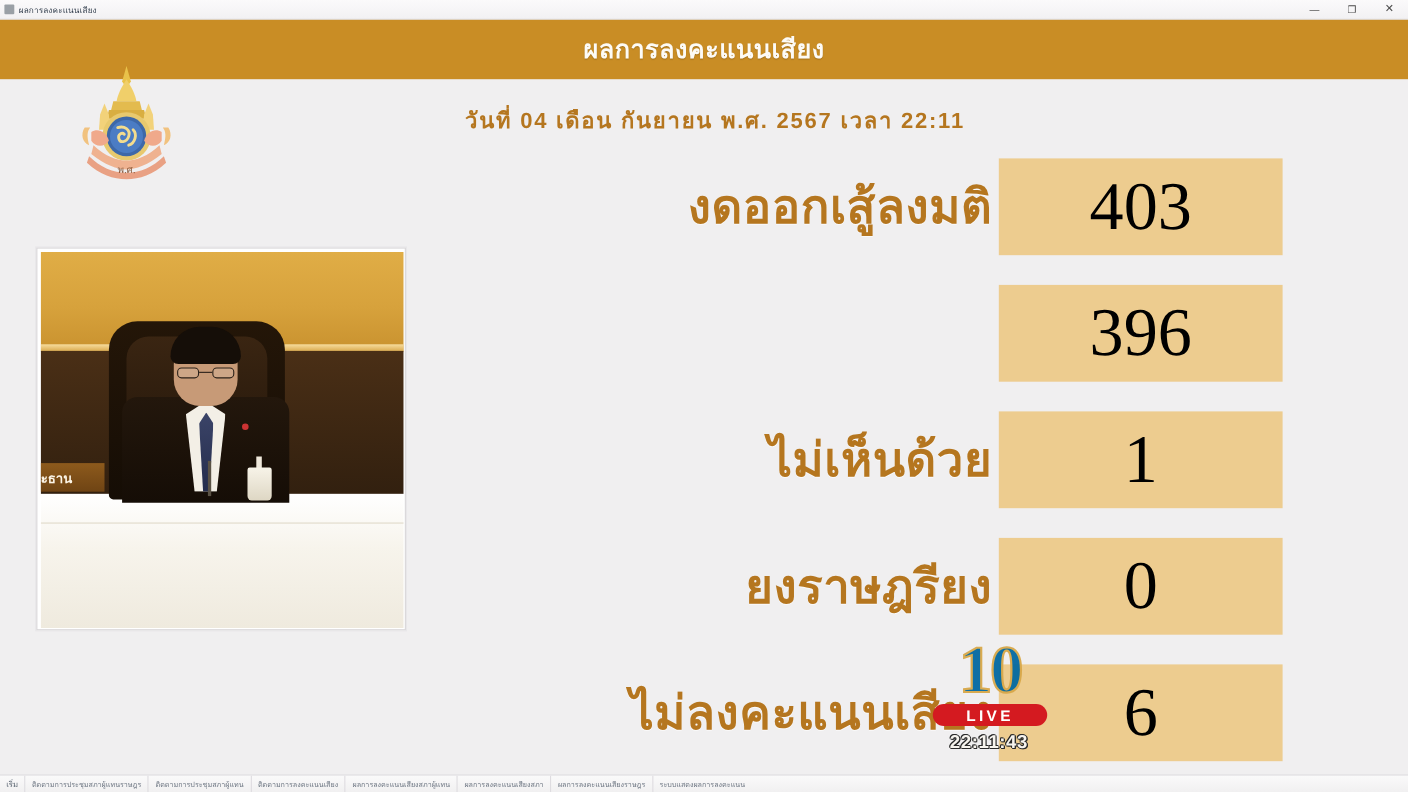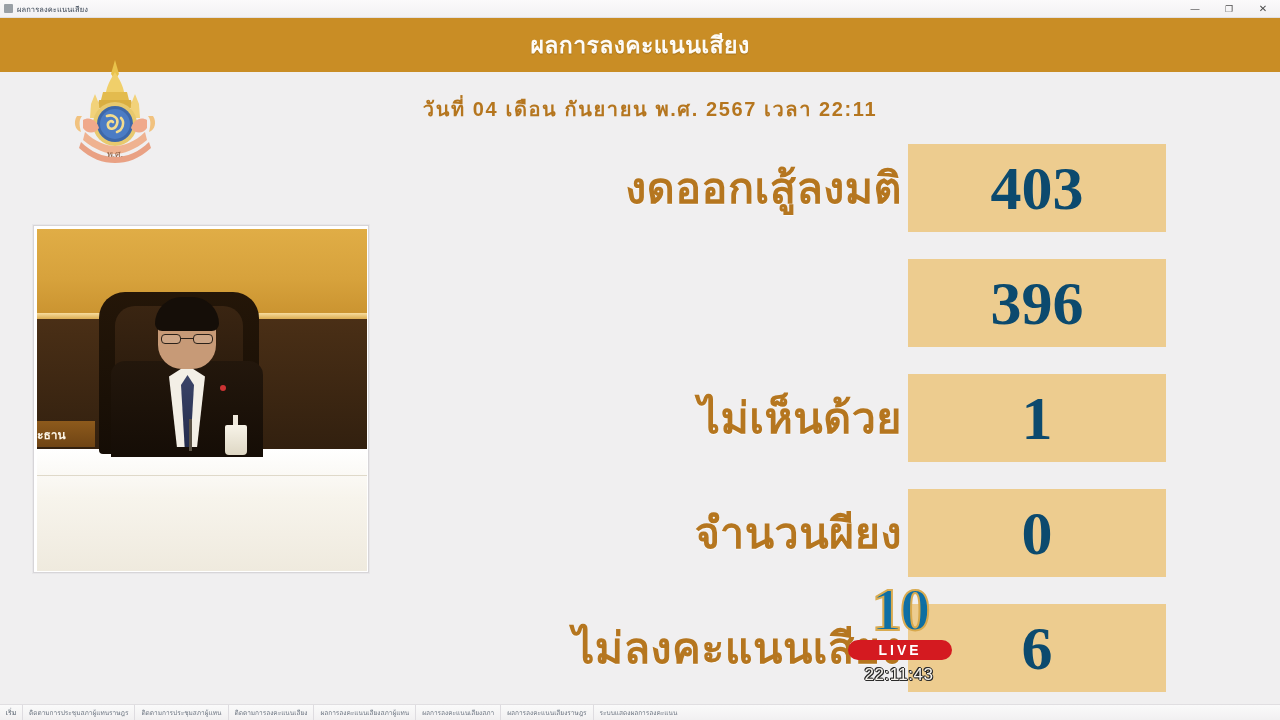--- a/index.html
+++ b/index.html
@@ -110,42 +110,42 @@
     color:#b5761f; font-size:43px; font-weight:bold; letter-spacing:.5px;
     white-space:nowrap; padding-right:6px;
     text-shadow:0 1px 0 rgba(255,255,255,.65);
   }
   .row .valbox{
     position:absolute; left:648px; top:4px; width:258px; height:88px;
     background:#edcc8f;
     display:flex; align-items:center; justify-content:center;
   }
   .row .valbox span{
-    color:#0c4a6e; font-size:62px; font-weight:bold; line-height:1;
+    color:#000000; font-size:62px; font-weight:normal; line-height:1;
     font-family:"Liberation Serif", serif;
   }
 
   
   .wm{ position:absolute; left:838px; top:578px; width:122px; height:122px; }
   .wm-10{
     position:absolute; left:8px; top:0; width:108px; height:62px;
     display:flex; align-items:center; justify-content:center;
     font-family:"Liberation Serif", serif; font-size:61px; font-weight:bold;
     letter-spacing:-2px; line-height:1;
     color:#0369a1; -webkit-text-stroke:2px #d8a849; opacity:.95;
   }
   .wm-live{
     position:absolute; left:10px; top:62px; width:104px; height:20px;
     background:#d41a20; display:flex; align-items:center; justify-content:center;
     color:#fff; font-size:14px; font-weight:bold; letter-spacing:3px;border-radius:10px;
   }
   .wm-time{
     position:absolute; left:0; top:86px; width:122px; height:22px;
     display:flex; align-items:center; justify-content:center;
-    color:#f7f4ee; font-size:17px; font-weight:normal; letter-spacing:.5px;
+    color:#f7f4ee; font-size:17px; font-weight:bold; letter-spacing:.5px;
     text-shadow:-1px 0 #2a2a2a,0 1px #2a2a2a,1px 0 #2a2a2a,0 -1px #2a2a2a,1px 1px #2a2a2a,-1px -1px #2a2a2a;
   }
 
   
   .taskbar{
     position:absolute; left:0; bottom:0; width:1280px; height:16px;
     background:linear-gradient(#fafafa,#f1f0f1); border-top:1px solid #e0dee1;
     display:flex; align-items:center; overflow:hidden;
   }
   .tk-start{ width:22px; height:16px; display:flex; align-items:center; justify-content:center;
@@ -248,21 +248,21 @@
     </div>
 
     <div class="row" style="top:230px">
       <div class="label">ไม่เห็นด้วย</div>
       <div class="valbox">
         <span>1</span>
       </div>
     </div>
 
     <div class="row" style="top:345px">
-      <div class="label">จำนวนผียง</div>
+      <div class="label">ยงราษฎรียง</div>
       <div class="valbox">
         <span>0</span>
       </div>
     </div>
 
     <div class="row" style="top:460px">
       <div class="label">ไม่ลงคะแนนเสียง</div>
       <div class="valbox">
         <span>6</span>
       </div>

